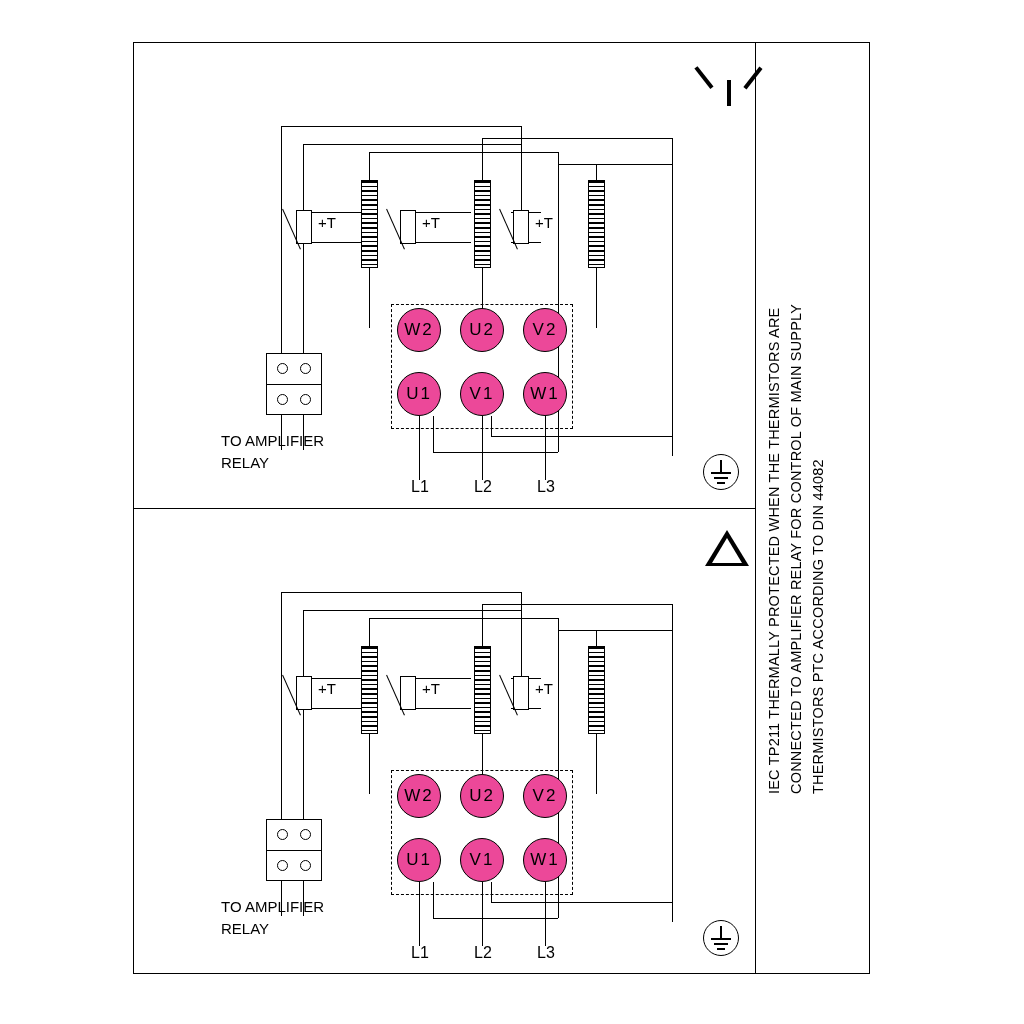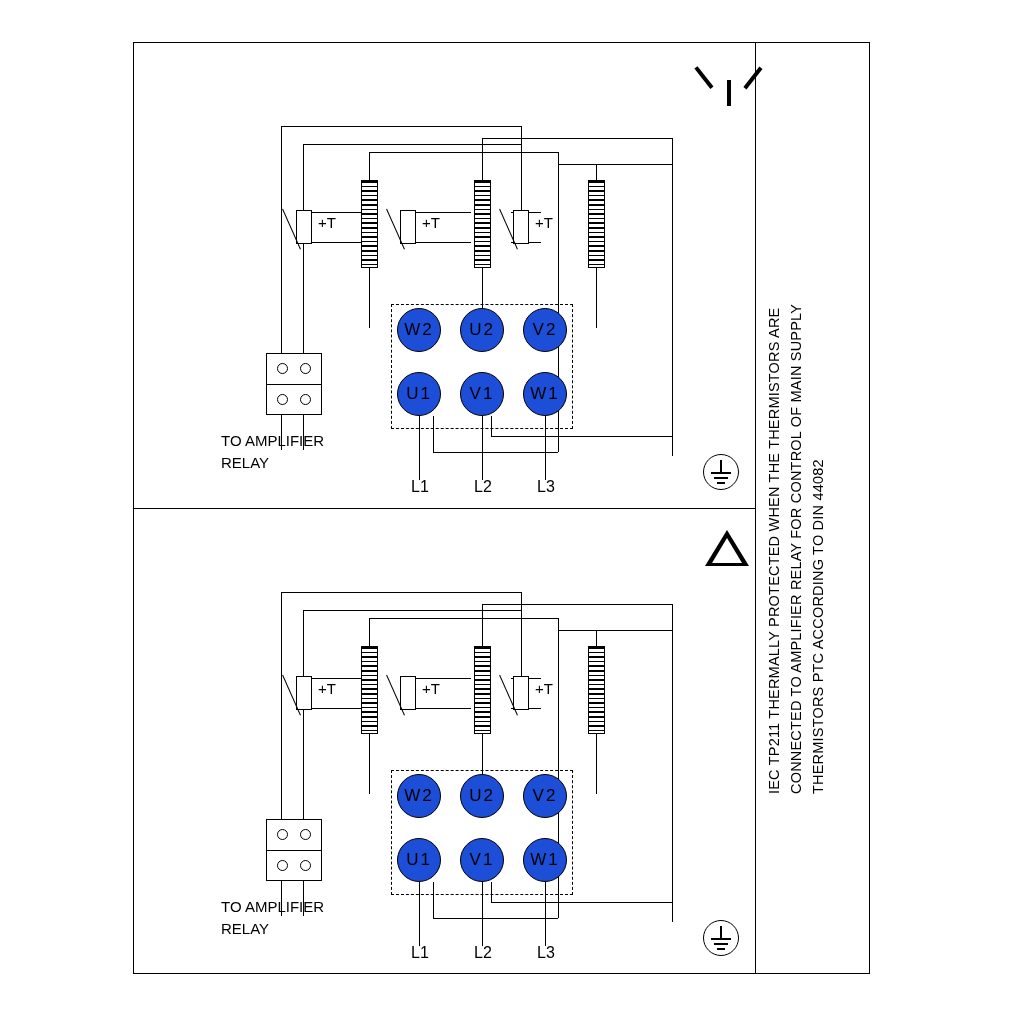--- a/index.html
+++ b/index.html
@@ -74,21 +74,21 @@
     width: 44px;
     height: 44px;
     border: 1.6px solid #000;
     border-radius: 50%;
     box-sizing: border-box;
     display: flex;
     align-items: center;
     justify-content: center;
     font-size: 17px;
     letter-spacing: 2px;
-    background: #1d4ed8;
+    background: #ec4899;
     z-index: 5;
   }
 
   .coil {
     position: absolute;
     width: 17px;
     height: 88px;
     border: 1.5px solid #000;
     box-sizing: border-box;
     background:

